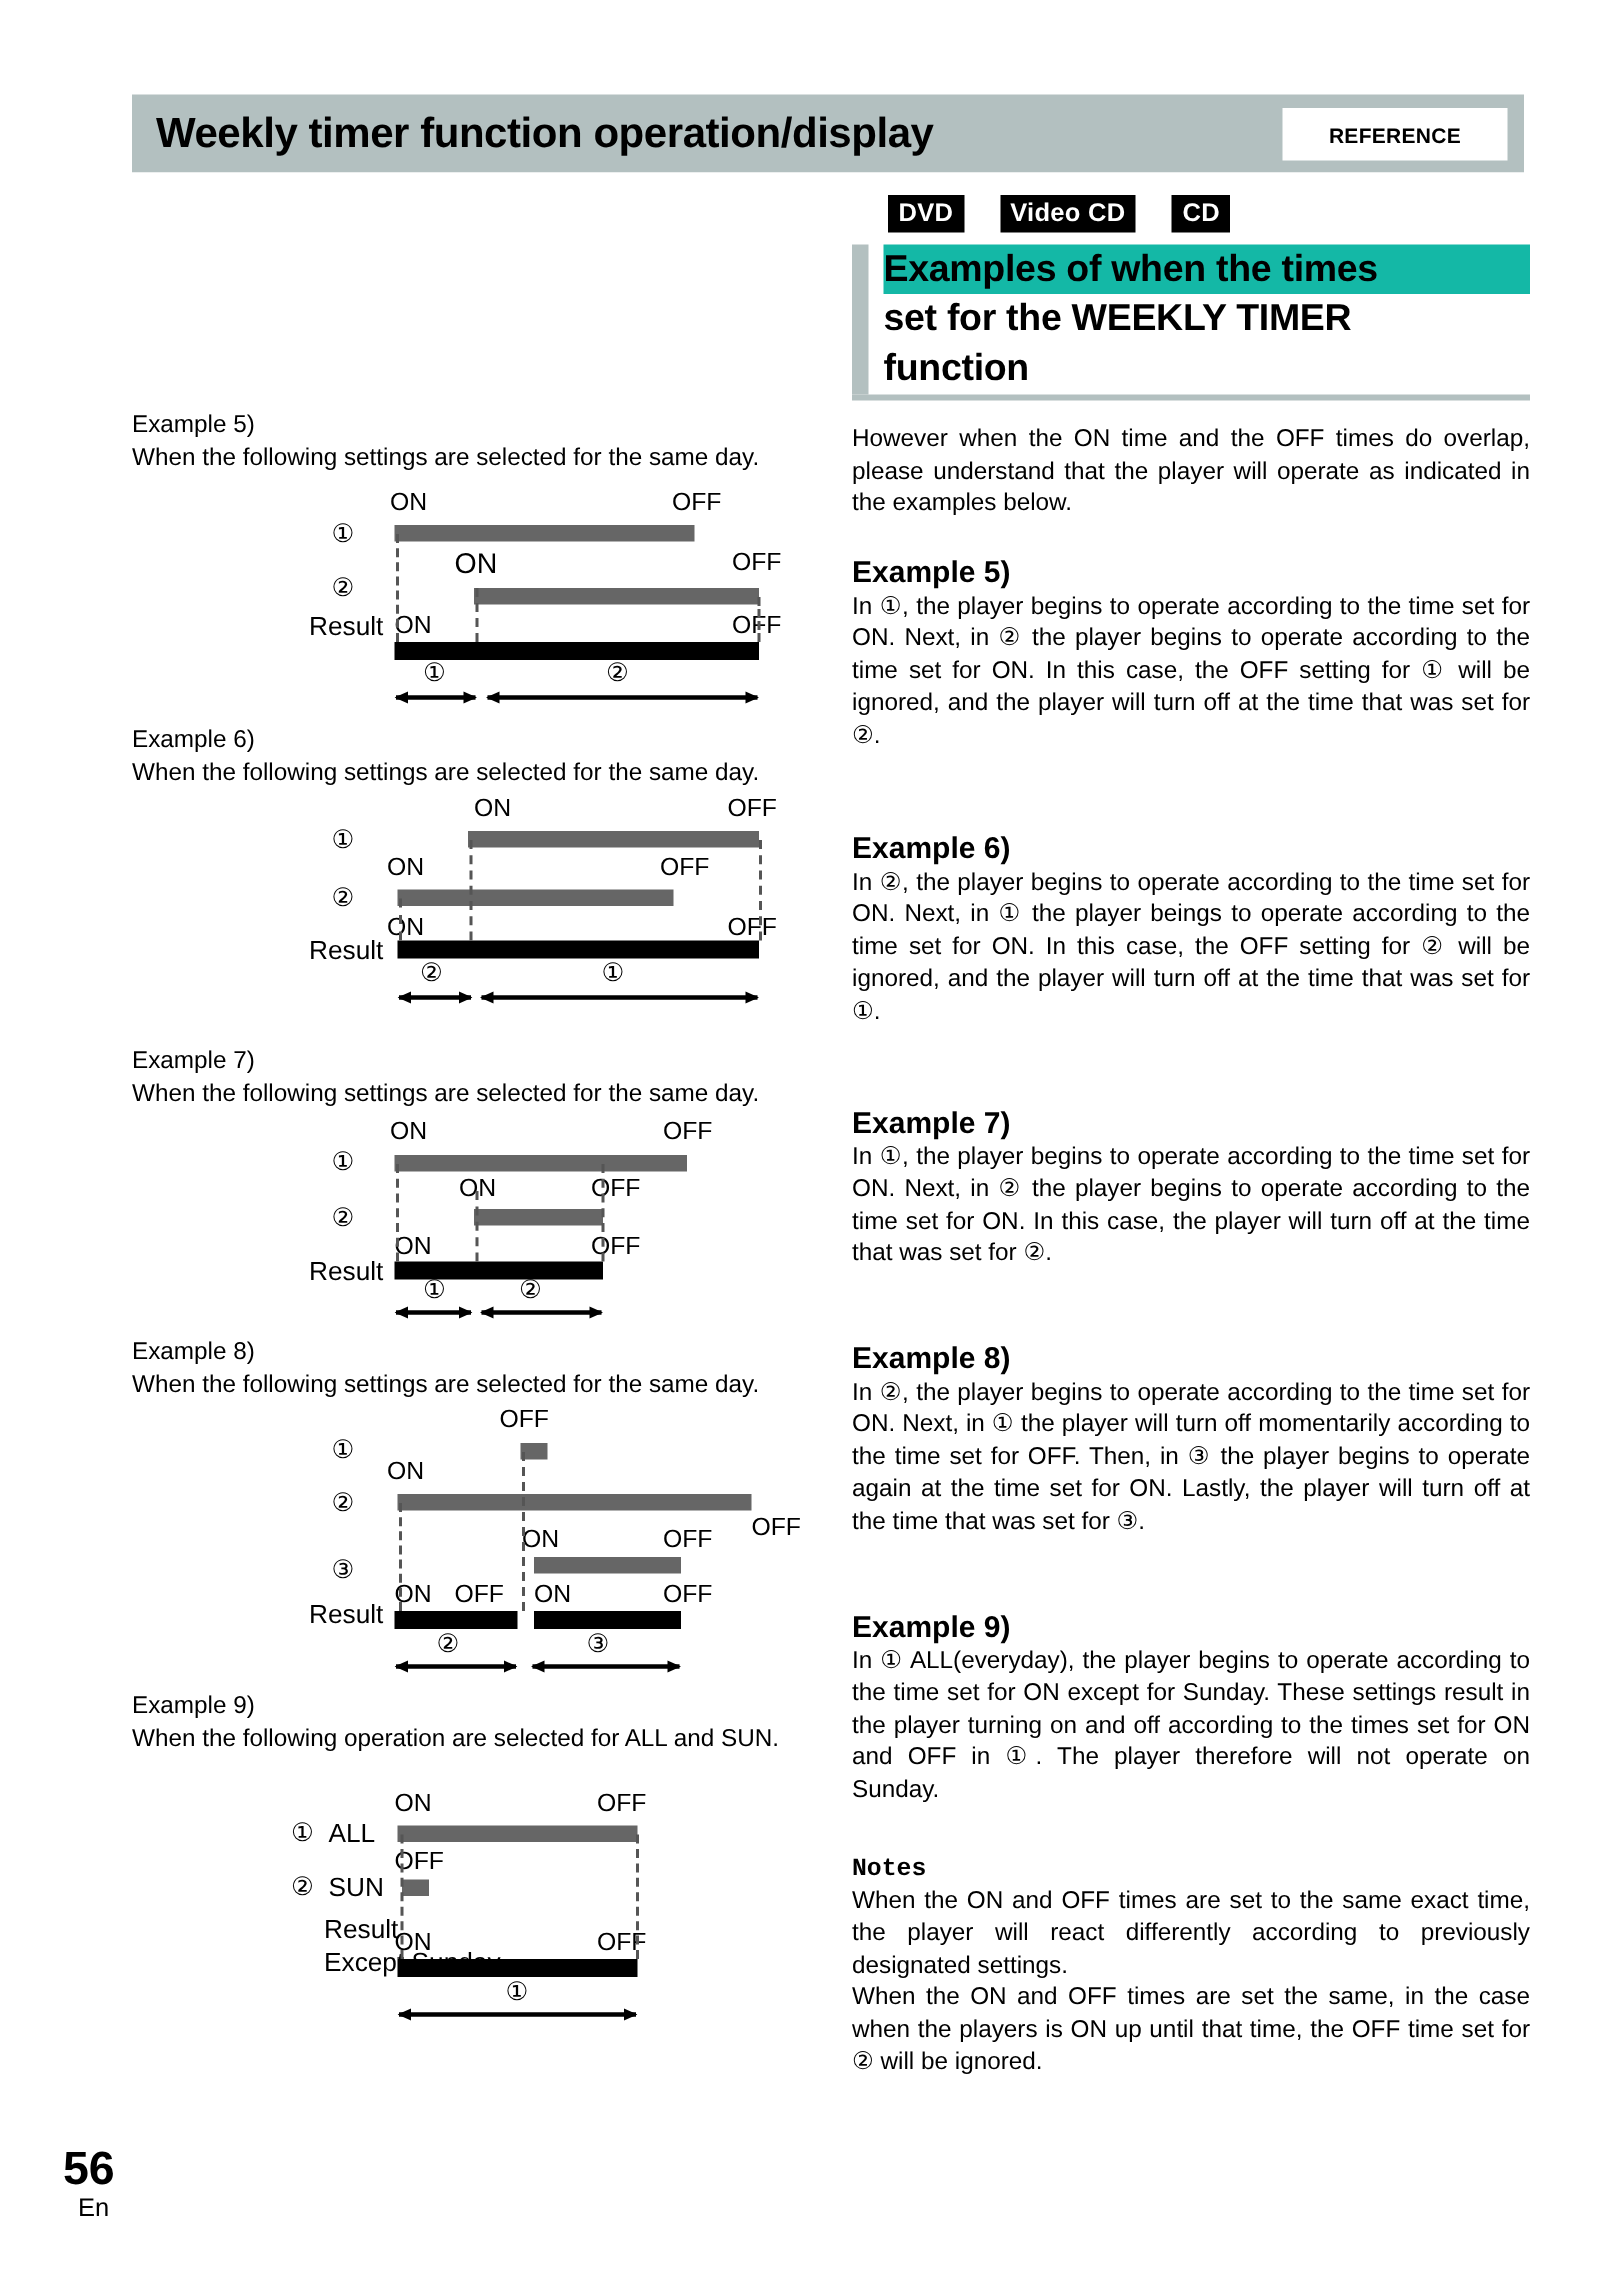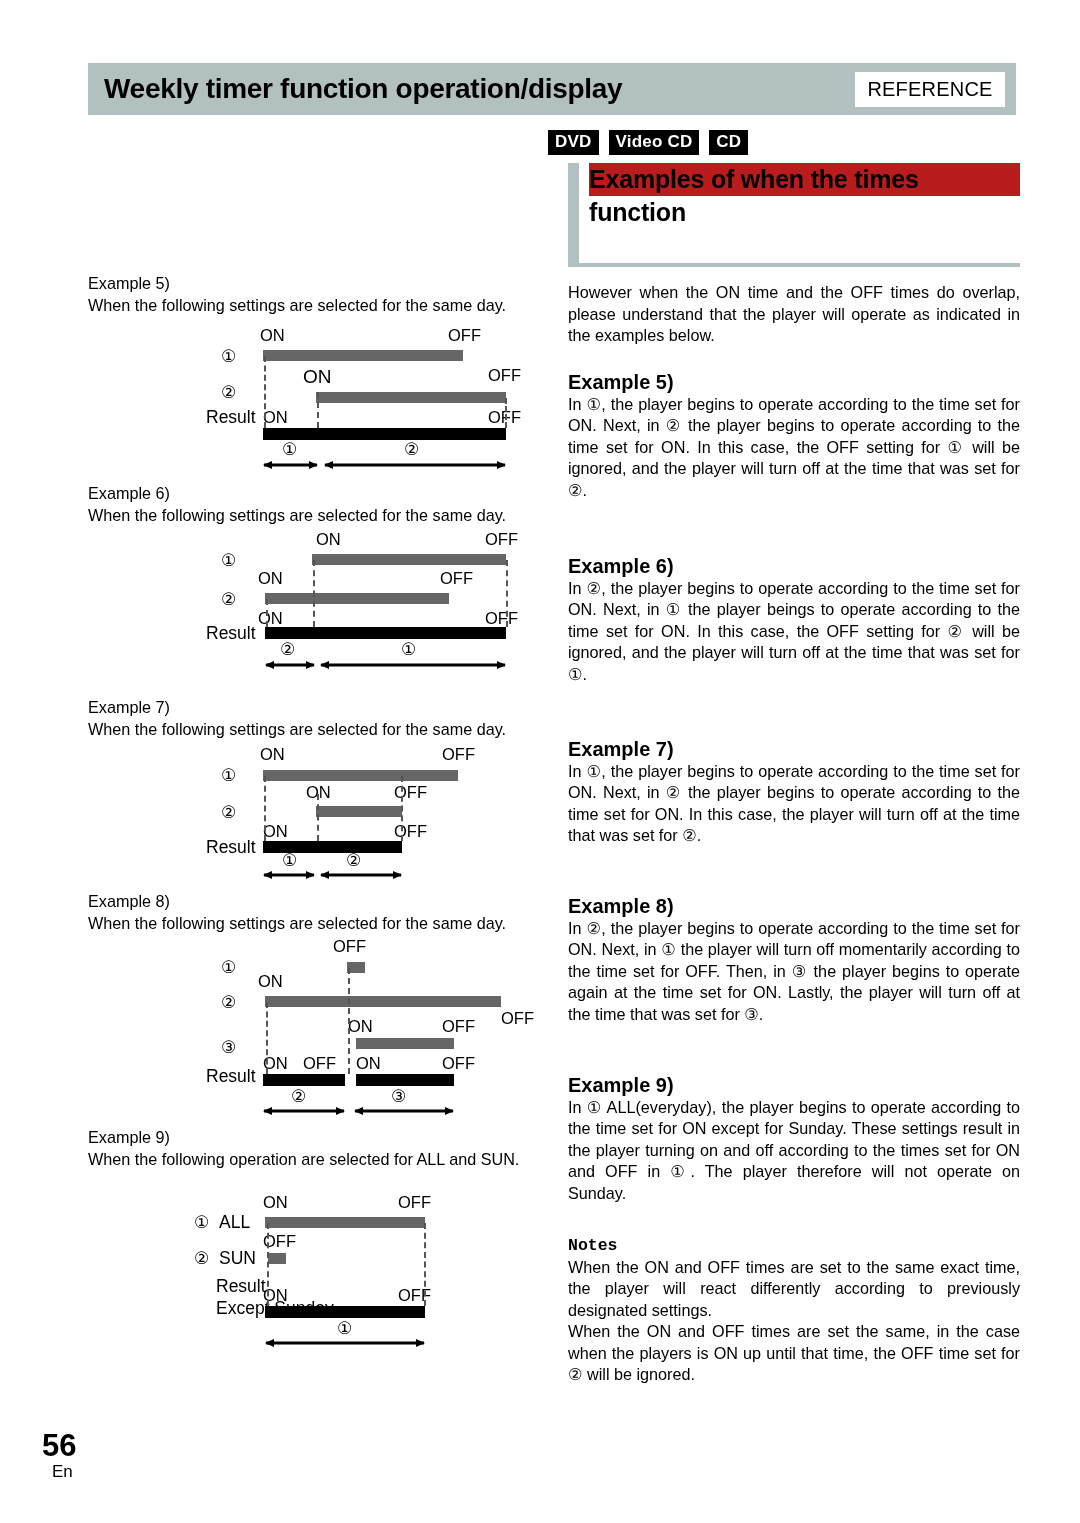--- a/index.html
+++ b/index.html
@@ -39,41 +39,41 @@
     left: 855px;
     top: 72px;
     width: 150px;
     height: 35px;
     background: #ffffff;
     display: flex;
     align-items: center;
     justify-content: center;
   }
   .reference-box span {
-    font-size: 20px;
-    font-weight: normal;
+    font-size: 14px;
+    font-weight: bold;
     letter-spacing: 0.2px;
     text-align: right;
   }
   .header-underline {
     position: absolute;
     left: 88px;
     top: 115px;
     width: 928px;
     height: 4px;
     background: #ffffff;
   }
 
   
   .disc-badges {
     position: absolute;
-    left: 548px;
+    left: 592px;
     top: 130px;
     display: flex;
-    gap: 10px;
+    gap: 24px;
   }
   .disc-badge {
     background: #000;
     color: #fff;
     font-size: 17px;
     font-weight: bold;
     padding: 2px 7px 3px 7px;
     line-height: 1.15;
     letter-spacing: 0.2px;
   }
@@ -94,21 +94,21 @@
     background: #b3c0c0;
   }
   .section-title {
     margin-left: 21px;
     font-size: 25px;
     font-weight: bold;
     line-height: 33px;
     letter-spacing: -0.2px;
   }
   .section-title .hl {
-    background: #b91c1c;
+    background: #14b8a6;
   }
   .section-title-rule {
     position: absolute;
     left: 0;
     top: 100px;
     width: 452px;
     height: 4px;
     background: #b3c0c0;
   }
 
@@ -215,20 +215,21 @@
 <div class="disc-badges">
   <span class="disc-badge">DVD</span>
   <span class="disc-badge">Video CD</span>
   <span class="disc-badge">CD</span>
 </div>
 
 <div class="section-title-wrap">
   <div class="section-title-bar"></div>
   <div class="section-title">
     <div class="hl">Examples of when the times</div>
+    <div>set for the WEEKLY TIMER</div>
     <div>function</div>
   </div>
   <div class="section-title-rule"></div>
 </div>
 
 <div class="rcol" style="top:282px">
   <p>However when the ON time and the OFF times do overlap, please understand that the player will operate as indicated in the examples below.</p>
 </div>
 
 <div class="rcol" style="top:372px">

